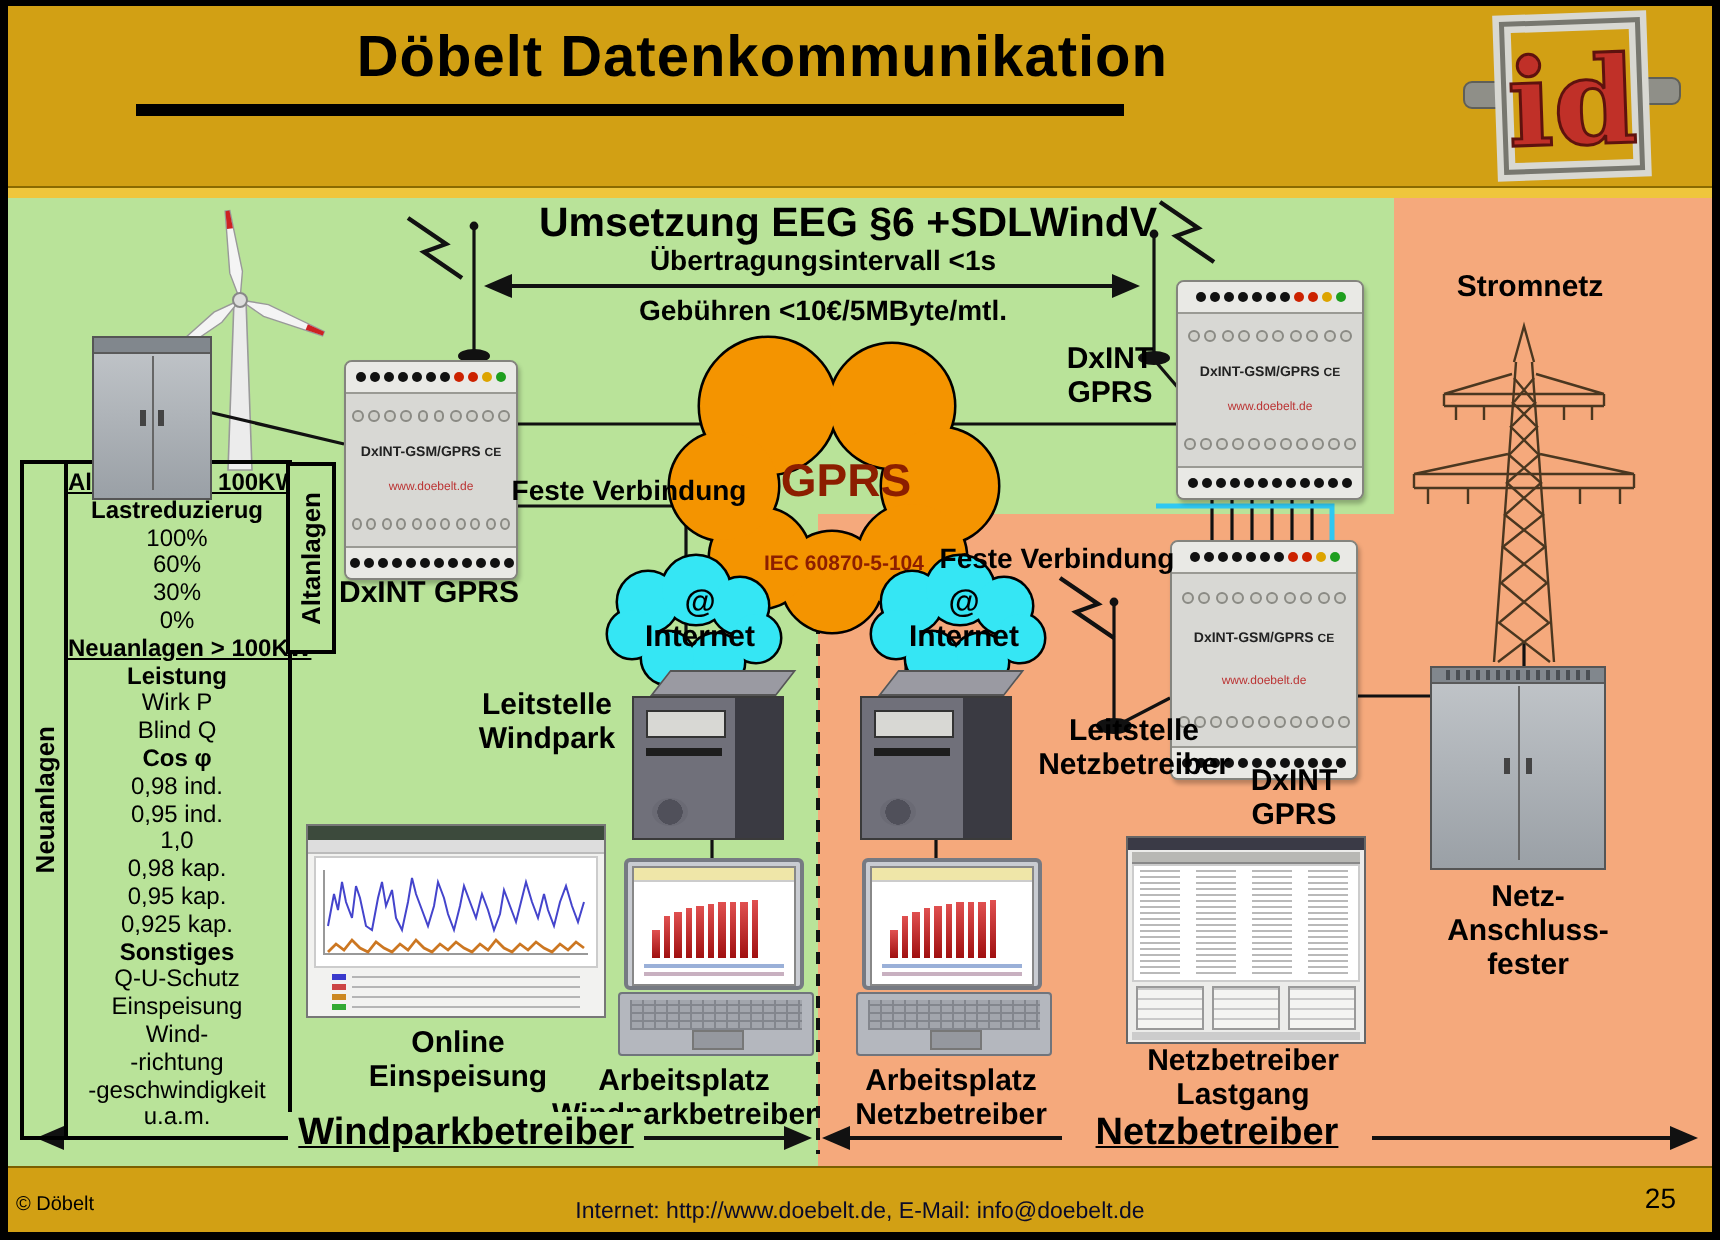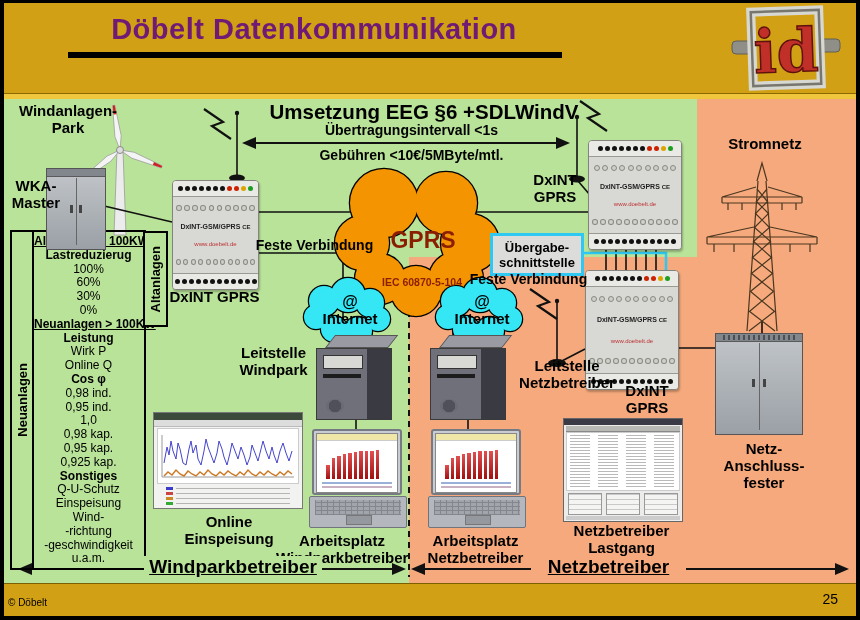--- a/index.html
+++ b/index.html
@@ -1,21 +1,21 @@
 <!DOCTYPE html>
 <html style="--gold: #D2A014; --green: #B9E399; --orange: #F5A97C; --gprs_orange: #F49400; --internet_cyan: #35E6F4; --uebergabe_border: #2FC8F2; --logo_red: #C03028;"><head>
 <meta charset="utf-8">
 <style>
   html,body{margin:0;padding:0;background:#444;}
   .slide{position:relative;width:860px;height:620px;background:#000;
          font-family:"Liberation Sans",sans-serif;overflow:hidden;}
   
   .header{position:absolute;left:4px;top:3px;width:852px;height:90px;background:var(--gold);}
-  .h-title{position:absolute;left:40px;top:10px;width:540px;text-align:center;
-           font-size:29px;font-weight:bold;color:#701a75;letter-spacing:.5px;}
+  .h-title{position:absolute;left:40px;top:10px;width:540px;text-align:right;
+           font-size:29px;font-weight:bold;color:#000000;letter-spacing:.5px;}
   .h-rule{position:absolute;left:64px;top:49px;width:494px;height:6px;background:#000;}
   .h-sub{position:absolute;left:60px;top:61px;width:500px;text-align:center;
          font-size:17px;font-weight:bold;color:#000;}
   .h-logo{position:absolute;right:14px;top:2px;width:112px;height:86px;}
   
   .strip{position:absolute;left:4px;top:93px;width:852px;height:6px;background:#efc63c;border-top:1px solid #8a6a00;}
   
   .main{position:absolute;left:4px;top:99px;width:852px;height:485px;background:var(--green);overflow:hidden;}
   .bg-orange{position:absolute;inset:0;background:var(--orange);z-index:0;
      clip-path:polygon(693px 0,852px 0,852px 485px,405px 485px,405px 158px,693px 158px);}
@@ -254,26 +254,20 @@
         <path d="M419 470 H833" stroke="#111" stroke-width="2"></path>
         <polygon points="407,470 421,464 421,476" fill="#111"></polygon>
         <polygon points="845,470 831,464 831,476" fill="#111"></polygon>
       </g>
     </svg>
 
     <div class="lbl big" style="left:250px;top:1px;width:340px;">Umsetzung EEG §6 +SDLWindV</div>
     <div class="lbl mid-lbl" style="left:295px;top:24px;width:225px;">Übertragungsintervall &lt;1s</div>
     <div class="lbl mid-lbl" style="left:295px;top:49px;width:225px;">Gebühren &lt;10€/5MByte/mtl.</div>
 
-    <div class="lbl" style="left:6px;top:4px;width:116px;">
-      <span>Windanlagen-</span><br><span>Park</span>
-    </div>
-    <div class="lbl" style="left:0px;top:79px;width:64px;">
-      <span>WKA-</span><br><span>Master</span>
-    </div>
     <div class="lbl" style="left:158px;top:190px;width:105px;">DxINT GPRS</div>
     <div class="lbl mid-lbl" style="left:248px;top:139px;width:125px;">Feste Verbindung</div>
     <div class="lbl mid-lbl" style="left:462px;top:173px;width:125px;">Feste Verbindung</div>
     <div class="lbl" style="left:522px;top:73px;width:58px;">
       <span>DxINT</span><br><span>GPRS</span>
     </div>
     <div class="lbl" style="left:603px;top:284px;width:80px;">
       <span>DxINT</span><br><span>GPRS</span>
     </div>
     <div class="lbl" style="left:706px;top:37px;width:110px;">Stromnetz</div>
@@ -301,40 +295,36 @@
     <div class="lbl bot-lbl" style="left:140px;top:457px;width:168px;background:var(--green);">Windparkbetreiber</div>
     <div class="lbl bot-lbl" style="left:527px;top:457px;width:145px;background:var(--orange);">Netzbetreiber</div>
 
     <div class="lbl" style="left:378px;top:128px;width:82px;font-size:23px;color:#8c1e00;">GPRS</div>
     <div class="lbl" style="left:360px;top:178px;width:116px;font-size:10.5px;color:#8c1e00;">IEC 60870-5-104</div>
     <div class="lbl" style="left:316px;top:194px;width:60px;font-size:16px;">@</div>
     <div class="lbl" style="left:310px;top:212px;width:72px;">Internet</div>
     <div class="lbl" style="left:448px;top:194px;width:60px;font-size:16px;">@</div>
     <div class="lbl" style="left:442px;top:212px;width:72px;">Internet</div>
 
-    <div class="uebox">
-      <span>Übergabe-</span>
-      <span>schnittstelle</span>
-    </div>
 
     <div class="abox">
       <div class="aside">
         <span class="vtext">Neuanlagen</span>
       </div>
       <div class="rows" id="anlagen-rows">
           <div class="arow hu">Altanlagen &gt; 100KW</div>
           <div class="arow b">Lastreduzierug</div>
           <div class="arow ">100%</div>
           <div class="arow ">60%</div>
           <div class="arow ">30%</div>
           <div class="arow ">0%</div>
           <div class="arow hu">Neuanlagen &gt; 100KW</div>
           <div class="arow b">Leistung</div>
           <div class="arow ">Wirk P</div>
-          <div class="arow ">Online Q</div>
+          <div class="arow ">Blind Q</div>
           <div class="arow b">Cos φ</div>
           <div class="arow ">0,98 ind.</div>
           <div class="arow ">0,95 ind.</div>
           <div class="arow ">1,0</div>
           <div class="arow ">0,98 kap.</div>
           <div class="arow ">0,95 kap.</div>
           <div class="arow ">0,925 kap.</div>
           <div class="arow b">Sonstiges</div>
           <div class="arow ">Q-U-Schutz</div>
           <div class="arow ">Einspeisung</div>
@@ -648,16 +638,17 @@
     <div class="cab" style="left:711px;top:234px;width:86px;height:100px;">
       <div class="cab-top"></div>
       <div class="vents"></div>
       <div class="doorline"></div>
       <div class="handle" style="left:42%;"></div>
       <div class="handle" style="right:42%;"></div>
     </div>
   </div>
 
   <div class="footer">
+    <div class="f2">Internet: http://www.doebelt.de, E-Mail: info@doebelt.de</div>
     <div class="fpage">25</div>
     <div class="fcopy">© Döbelt</div>
   </div>
 </div>
 
 </body></html>

